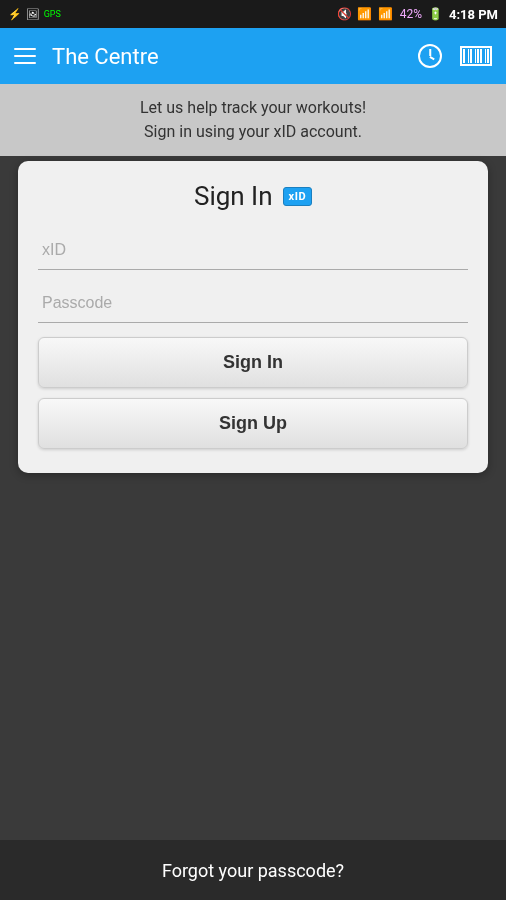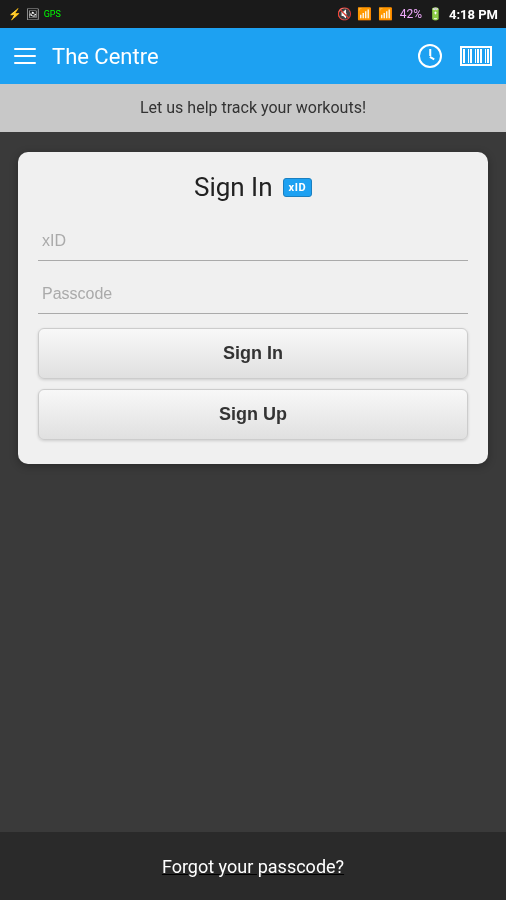--- a/index.html
+++ b/index.html
@@ -124,21 +124,21 @@
     }
     #subtitle-text {
       color: #333333;
       font-size: 16px;
       line-height: 1.5;
     }
 
     
     #main-content {
       width: 100%;
-      padding: 20px 18px;
+      padding: 5px 18px;
       display: flex;
       justify-content: center;
     }
 
     
     #signin-card {
       width: 100%;
       background: #f0f0f0;
       border-radius: 10px;
       padding: 20px 20px 24px;
@@ -204,26 +204,25 @@
     }
     .auth-button:last-child {
       margin-bottom: 0;
     }
 
     
     #footer {
       position: absolute;
       bottom: 0;
       width: 100%;
-      height: 68px;
+      height: 60px;
       background-color: #2a2a2a;
       display: flex;
       align-items: center;
       justify-content: center;
-      text-decoration: underline;
     }
     #forgot-passcode {
       color: #ffffff;
       font-size: 18px;
     }
 
     
     .barcode-visual {
       display: flex;
       width: 32px;
@@ -279,20 +278,21 @@
       <div class="b g"></div>
       <div class="b s"></div>
       <div class="b"></div>
     </div>
   </div>
 </div>
 
 <div id="subtitle-banner">
   <div id="subtitle-text">
     <span>Let us help track your workouts!</span><br>
+    <span>Sign in using your xID account.</span>
   </div>
 </div>
 
 <div id="main-content">
   <div id="signin-card">
 
     
     <div id="signin-header">
       <span id="signin-title">Sign In</span>
       <span id="xid-badge">xID</span>

